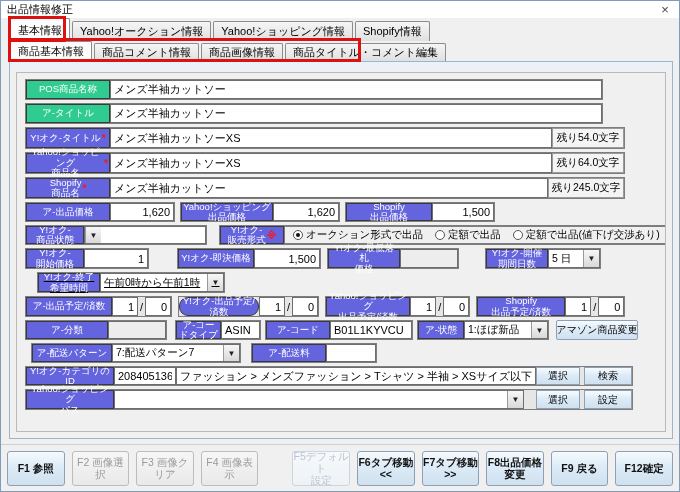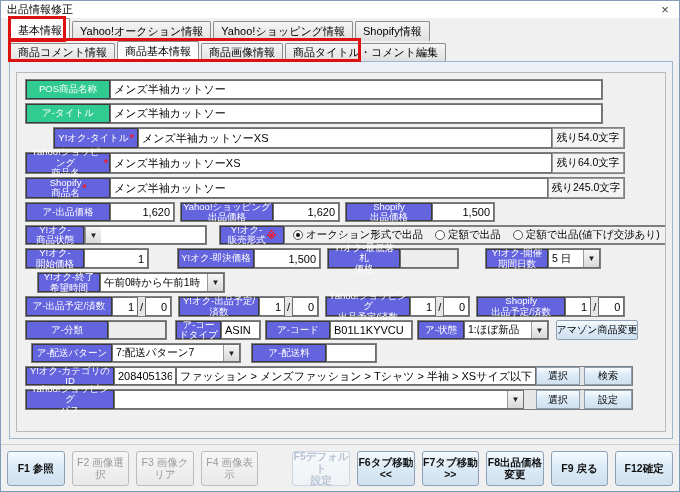--- a/index.html
+++ b/index.html
@@ -70,21 +70,21 @@
 
   
   .footer { position:absolute; left:0; right:0; bottom:0; height:47px; background:#f0f0f0;
             border-top:1px solid #d0d0d0; display:flex; align-items:center; padding:0 6px; gap:7px; }
   .fbtn { flex:1; height:35px; border:1px solid #8da0b5; border-radius:3px; font-size:10.5px;
           font-weight:bold; color:#111; background:linear-gradient(#f6fafd,#dcebf7 45%,#cfe0ef);
           display:flex; align-items:center; justify-content:center; text-align:center;
           white-space:pre-line; line-height:1.15; }
   .fbtn.dis { color:#9b9b9b; font-weight:normal; background:linear-gradient(#f6f6f6,#e9e9e9);
               border-color:#bcbcbc; }
-  .fbtn.dis2 { color:#b9c4d2; font-weight:bold; background:linear-gradient(#f7f9fb,#eef2f6);
+  .fbtn.dis2 { color:#b9c4d2; font-weight:normal; background:linear-gradient(#f7f9fb,#eef2f6);
                border-color:#ccd6e0;margin-left:27px; }
 
   
   .ann { position:absolute; border:3px solid #dd1111; background:transparent; z-index:10; }
   .ann1 { left:7px; top:15px; width:58px; height:26px; }
   .ann2 { left:7px; top:37px; width:353px; height:24px; }
 </style>
 </head>
 <body>
 
@@ -96,22 +96,22 @@
   </div>
 
   <div class="tabs tabs1">
     <div class="tab on">基本情報</div>
     <div class="tab">Yahoo!オークション情報</div>
     <div class="tab">Yahoo!ショッピング情報</div>
     <div class="tab">Shopify情報</div>
   </div>
 
   <div class="tabs tabs2">
+    <div class="tab on">商品基本情報</div>
     <div class="tab">商品コメント情報</div>
-    <div class="tab on">商品基本情報</div>
     <div class="tab">商品画像情報</div>
     <div class="tab">商品タイトル・コメント編集</div>
   </div>
 
   <div class="ann ann1"></div>
   <div class="ann ann2"></div>
 
   <div class="tabpage">
     <div class="panel">
 
@@ -123,21 +123,21 @@
       </div>
 
       <div class="row" style="width:578px;">
         <div class="grp" style="flex:1;">
           <div class="lbl green" style="width:84px;">ア-タイトル</div>
           <input class="txt" style="flex: 1 1 0%;" value="メンズ半袖カットソー">
         </div>
       </div>
 
       <div class="row" style="width:600px; height:22px;">
-        <div class="grp" style="flex:1;margin-left:28px;">
+        <div class="grp" style="flex:1;">
           <div class="lbl" style="width:84px;">
             <span>Y!オク-タイトル</span><span class="req">*</span>
           </div>
           <input class="txt" style="flex: 1 1 0%;" value="メンズ半袖カットソーXS">
           <div class="rem" style="width:72px;">残り54.0文字</div>
         </div>
       </div>
 
       <div class="row" style="width:600px; height:22px;">
         <div class="grp" style="flex:1;">
@@ -226,40 +226,40 @@
         <div class="grp" style="margin-left:26px;">
           <div class="lbl" style="width:62px;">Y!オク-開催
 期間日数</div>
           <div class="dd" style="width:52px;">
             <span class="ddtext">5 日</span>
             <span class="ddbtn">▼</span>
           </div>
         </div>
       </div>
 
-      <div class="row" style="height:21px;">
+      <div class="row" style="height:21px;text-decoration:underline;">
         <div class="grp" style="margin-left:12px;">
           <div class="lbl" style="width:62px;">Y!オク-終了
 希望時間</div>
           <div class="dd" style="width:124px;">
             <span class="ddtext">午前0時から午前1時</span>
             <span class="ddbtn">▼</span>
           </div>
         </div>
       </div>
 
       <div class="row" style="height:21px;">
         <div class="grp">
           <div class="lbl" style="width:86px;">ア-出品予定/済数</div>
           <input class="txt num" style="width: 26px;" value="1">
           <span class="slash">/</span>
           <input class="txt num" style="width: 26px;" value="0">
         </div>
         <div class="grp" style="margin-left:6px;">
-          <div class="lbl" style="width:80px;">Y!オク-出品予定/
+          <div class="lbl" style="width:80px;border-radius:9px;">Y!オク-出品予定/
 済数</div>
           <input class="txt num" style="width: 26px;" value="1">
           <span class="slash">/</span>
           <input class="txt num" style="width: 26px;" value="0">
         </div>
         <div class="grp" style="margin-left:6px;">
           <div class="lbl" style="width:84px;">Yahoo!ショッピング
 出品予定/済数</div>
           <input class="txt num" style="width: 26px;" value="1">
           <span class="slash">/</span>

